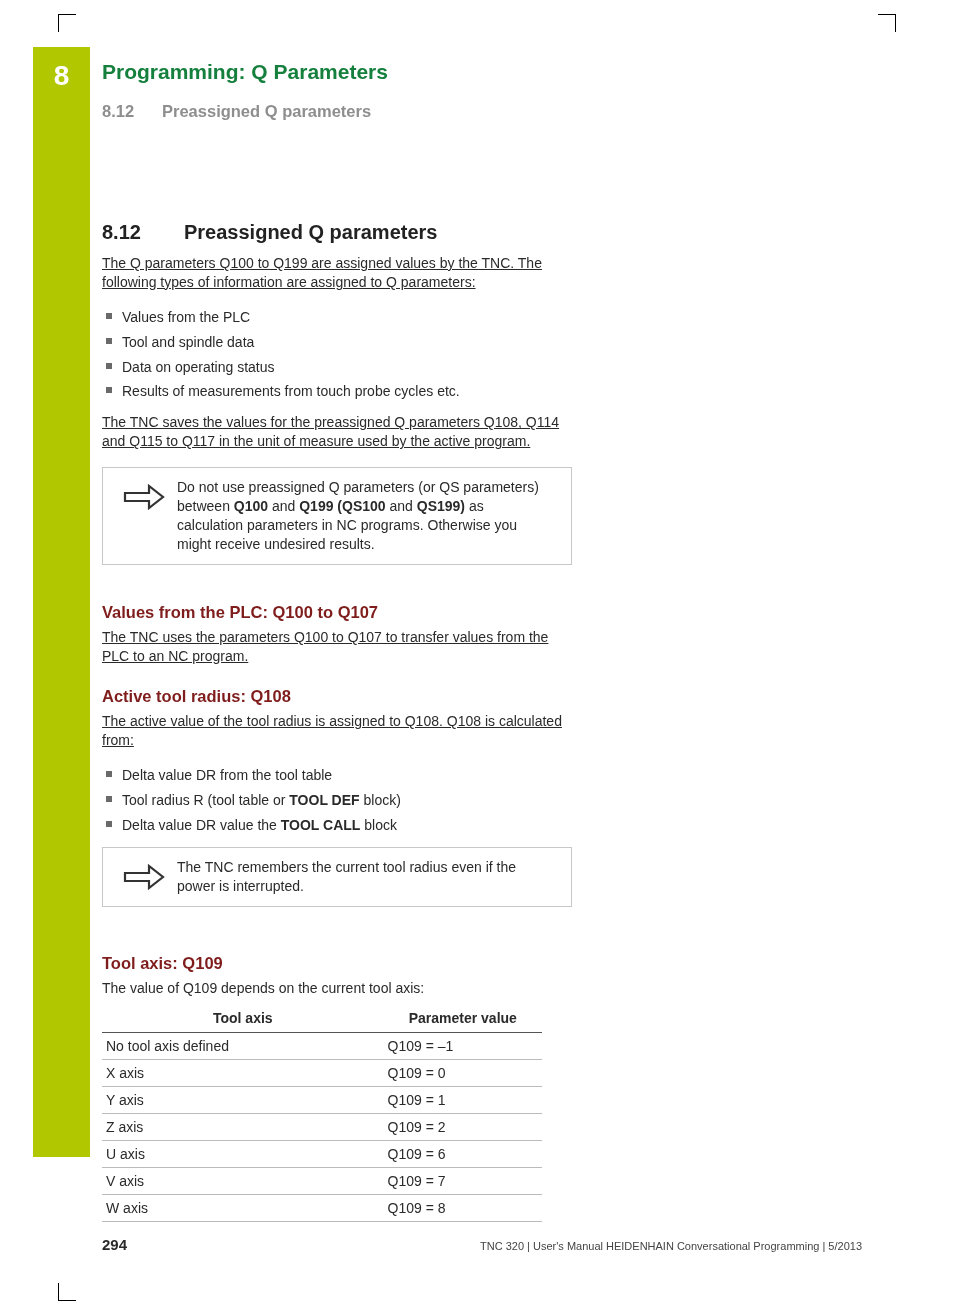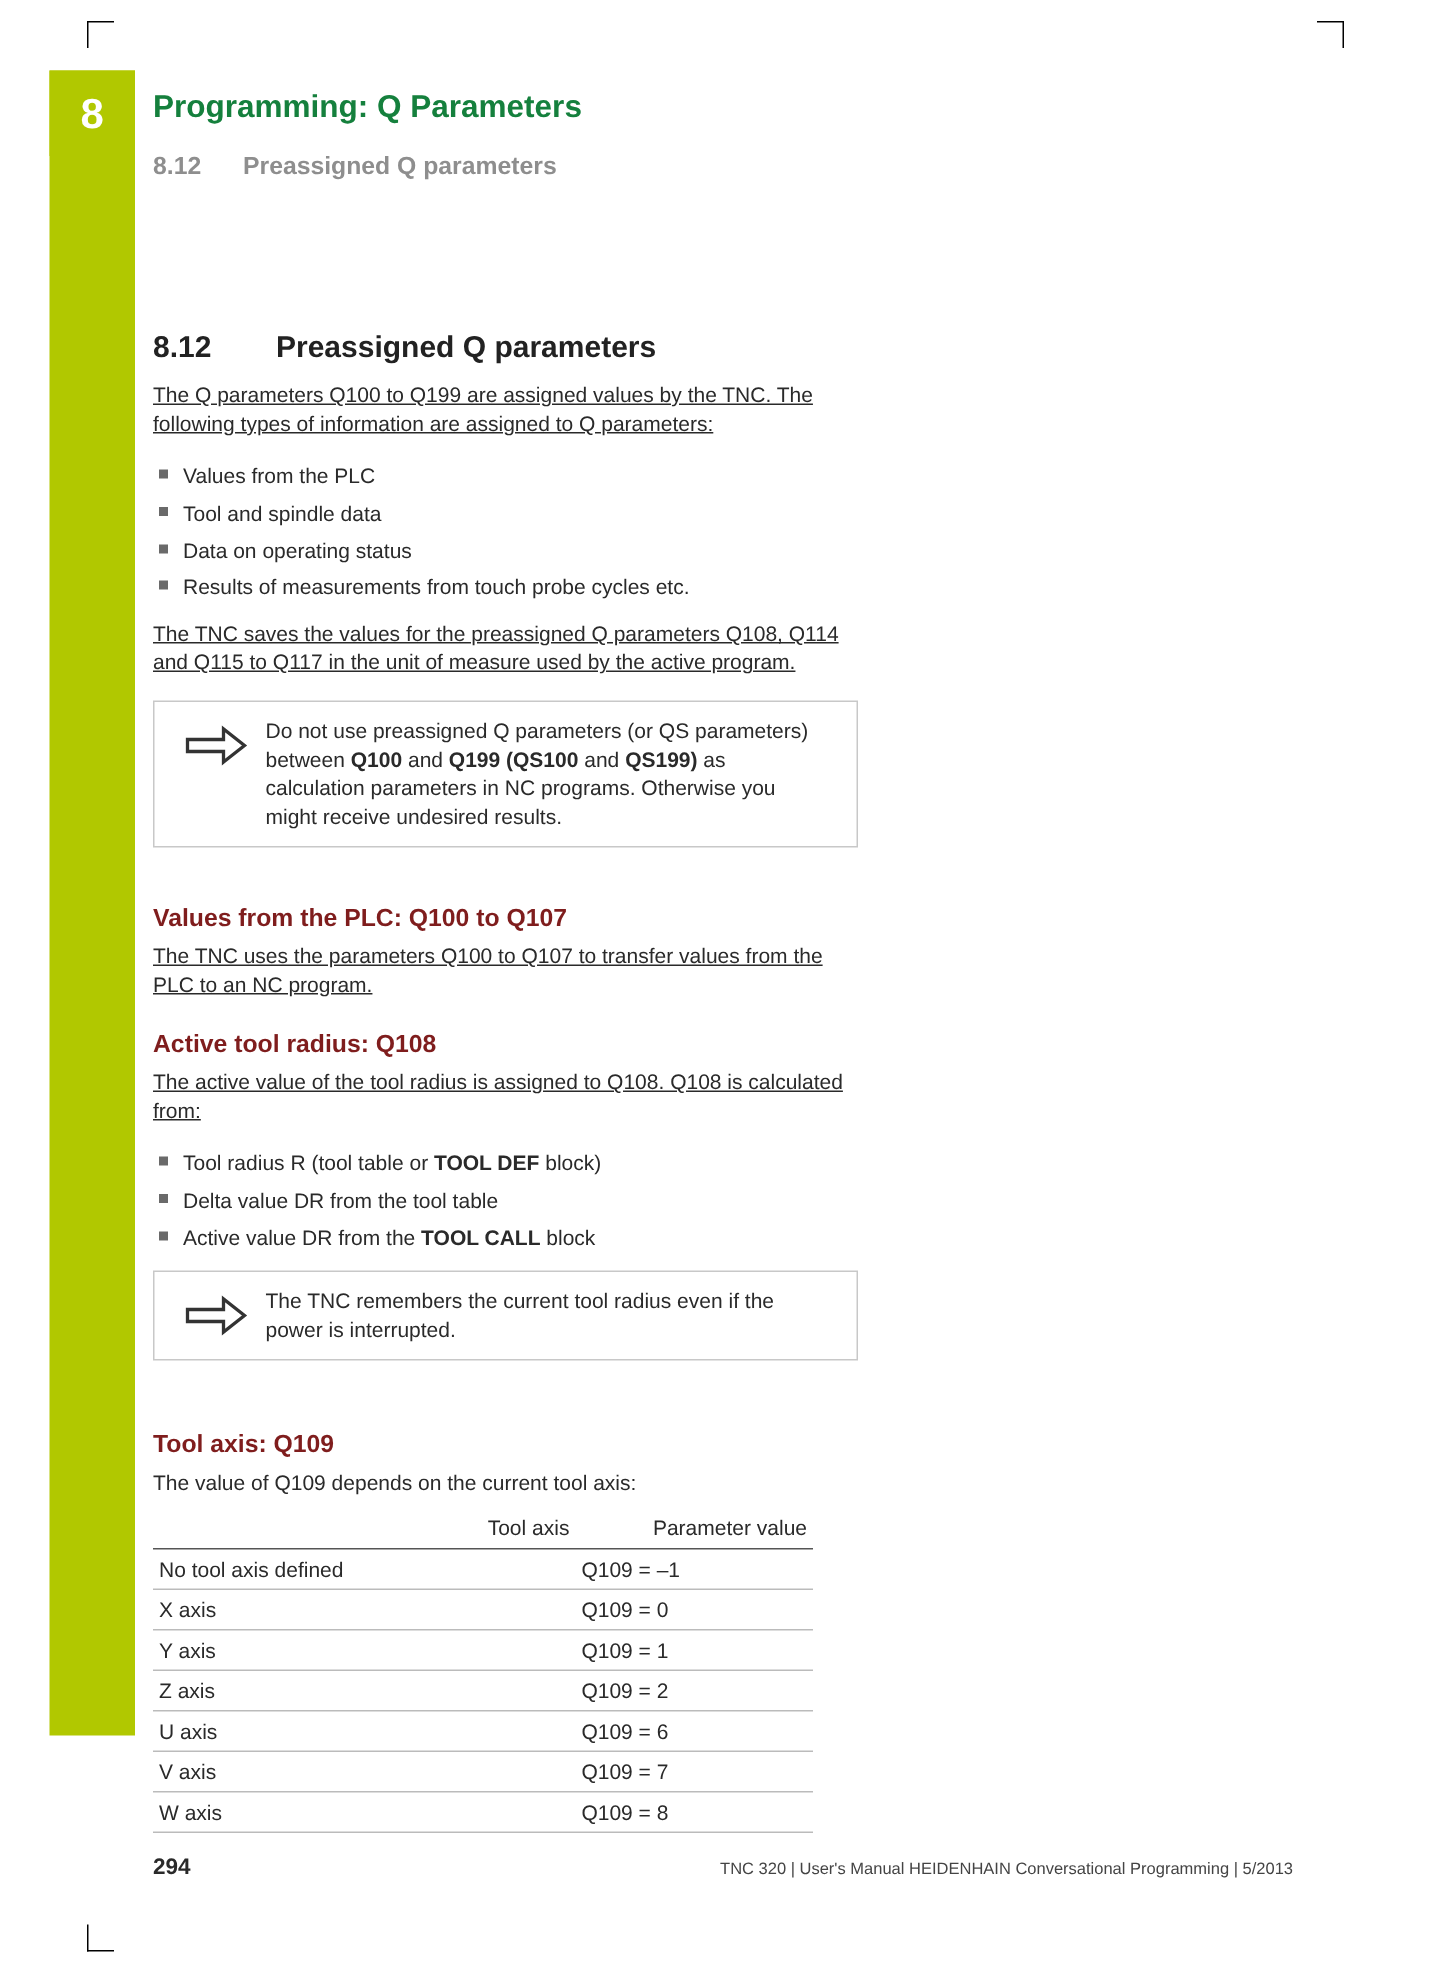--- a/index.html
+++ b/index.html
@@ -96,22 +96,22 @@
     margin-bottom: 6px;
   }
   .block { margin-bottom: 22px; }
   table.axis {
     width: 440px;
     border-collapse: collapse;
     font-size: 14px;
     margin-top: 6px;
   }
   table.axis th {
-    text-align: right;
-    font-weight: normal;
+    text-align: center;
+    font-weight: bold;
     padding: 6px 4px;
     border-bottom: 1.5px solid #555;
     margin-left: 35px;
   }
   table.axis td {
     padding: 5px 4px;
     border-bottom: 1px solid #bbb;
   }
   .footer {
     position: absolute;
@@ -169,23 +169,23 @@
 
   <div class="block">
     <div class="sub-heading">Values from the PLC: Q100 to Q107</div>
     <p class="para">The TNC uses the parameters Q100 to Q107 to transfer values from the PLC to an NC program.</p>
   </div>
 
   <div class="block" style="margin-bottom:10px">
     <div class="sub-heading">Active tool radius: Q108</div>
     <p class="para">The active value of the tool radius is assigned to Q108. Q108 is calculated from:</p>
     <ul class="square">
+      <li>Delta value DR from the tool table</li>
       <li><span>Tool radius R (tool table or </span><b>TOOL DEF</b><span> block)</span></li>
-      <li>Delta value DR from the tool table</li>
-      <li><span>Active value DR from the </span><b>TOOL CALL</b><span> block</span></li>
+      <li><span>Delta value DR value the </span><b>TOOL CALL</b><span> block</span></li>
     </ul>
   </div>
 
   <div class="note-box compact">
     <div class="note-icon-cell">
       <svg width="42" height="30" viewBox="0 0 42 30">
           <path d="M2 11 H26 V4 L40 15 L26 26 V19 H2 Z" fill="none" stroke="#333" stroke-width="2.2" stroke-linejoin="miter"></path>
         </svg>
     </div>
     <div class="note-text">The TNC remembers the current tool radius even if the power is interrupted.</div>

